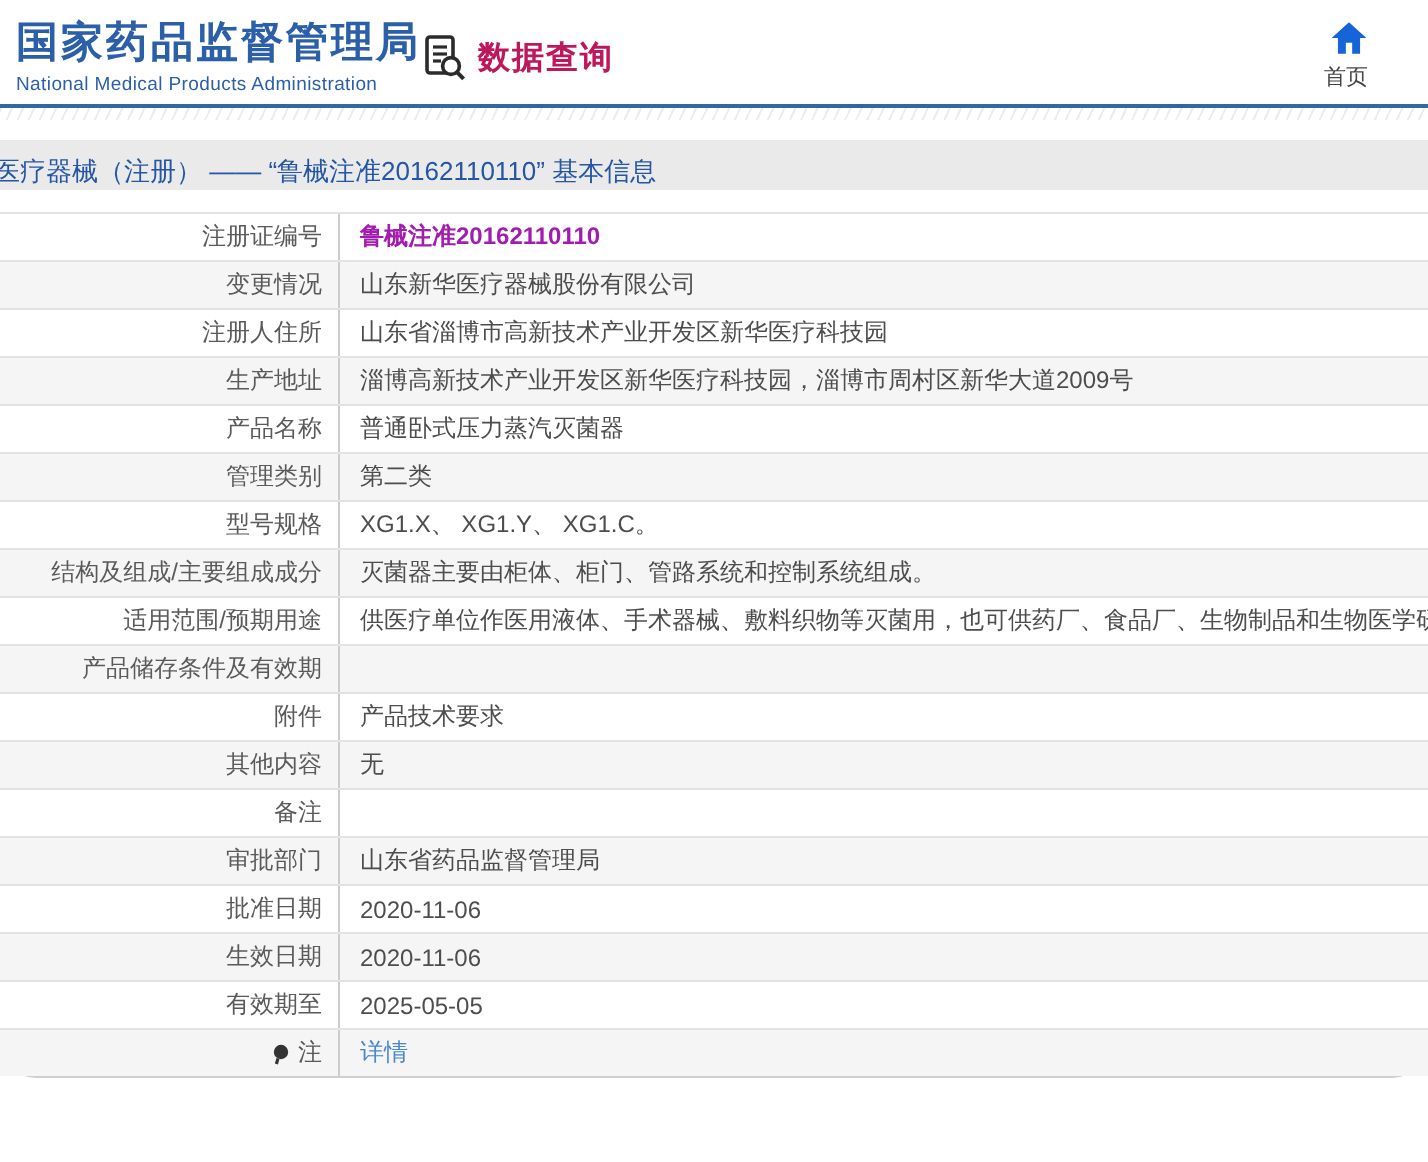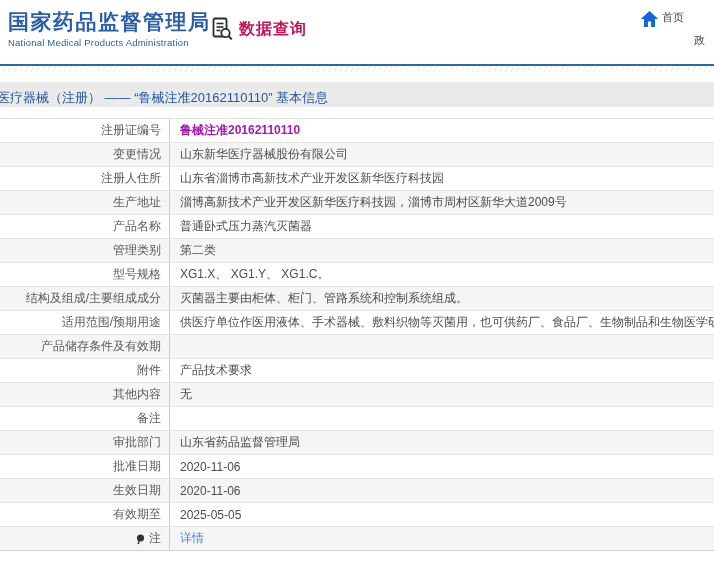--- a/index.html
+++ b/index.html
@@ -1,41 +1,41 @@
 <!DOCTYPE html>
 <html style="--brand: #2b5fa7; --rule: #2d6a9f; --crumb: #2456a4; --link: #4a86d2;"><head>
 <meta charset="utf-8">
 <style>
   * { margin:0; padding:0; box-sizing:border-box; }
   html,body { width:714px; height:581px; overflow:hidden; background:#f7f7f7;
     font-family:"Liberation Sans","DejaVu Sans",sans-serif; }
   .page { width:714px; height:581px; background:#fff; position:relative; }
 
   
-  .header { height:64px; position:relative; background:#fff; }
+  .header { height:52px; position:relative; background:#fff; }
   .logo { position:absolute; left:8px; top:9px; }
   .logo-cn { color:var(--brand,#2b5fa7); font-size:21px; font-weight:bold; letter-spacing:1.5px; line-height:26px; }
   .logo-en { color:var(--brand,#2b5fa7); font-size:9.5px; letter-spacing:0.2px; margin-top:2px; }
   .dataquery { position:absolute; left:210px; top:16px; display:flex; align-items:center; gap:5px; cursor:pointer; }
   .dataquery-label { color:#be185d; font-size:16px; font-weight:600; letter-spacing:1px; }
-  .topnav-item { position:absolute; top:10px; width:44px; display:flex; align-items:flex-start; gap:3px; cursor:pointer; }
+  .topnav-item { position:absolute; top:10px; width:44px; display:flex; flex-direction:column; align-items:flex-end; gap:3px; cursor:pointer; }
   .topnav-item .nav-label { font-size:11px; color:#444; white-space:nowrap; }
   .nav-home { left:640px; }
   .nav-next { left:694px; width:40px; top:33px; }
   .header-rule { height:2px; background:var(--rule,#2d6a9f); }
   .hatch-band { height:12px;
     background-image:repeating-linear-gradient(115deg, rgba(0,0,0,0.07) 0 1px, rgba(0,0,0,0) 1px 5px);
     background-color:#fff; border-bottom:6px solid #fff; }
 
   
   .breadcrumb-bar { margin-top:4px; height:25px; background:#eaeaea; display:flex; align-items:flex-end; }
   .breadcrumb { color:var(--crumb,#2456a4); font-size:13px; margin-left:-3px; white-space:nowrap; }
 
   
-  .info-table { margin-top:11px; border-bottom:1px solid #cfcfcf; background:#fff; }
+  .info-table { margin-top:11px; border-bottom:1px solid #cfcfcf; background:#fff;border-radius:18px; }
   .row { display:flex; height:24px; border-top:1px solid #e3e3e3; align-items:center; background:#fff; }
   .row:nth-child(even) { background:#f5f5f5; }
   .label-cell { width:170px; flex:0 0 170px; text-align:right; padding-right:8px; color:#5a5a5a; font-size:12px;
     border-right:1px solid #ccc; height:100%; display:flex; align-items:center; justify-content:flex-end; gap:2px; white-space:nowrap; }
   .value-cell { flex:1; padding-left:10px; color:#4d4d4d; font-size:12px; white-space:nowrap; overflow:hidden; }
   .value-bold { font-weight:bold; color:#a21caf; }
   .value-link { color:var(--link,#4a86d2); cursor:pointer; text-decoration:none; }
   .note-icon { display:inline-block; margin-right:1px; }
 
   .icon-wrap { display:inline-flex; align-items:center; justify-content:center; }

